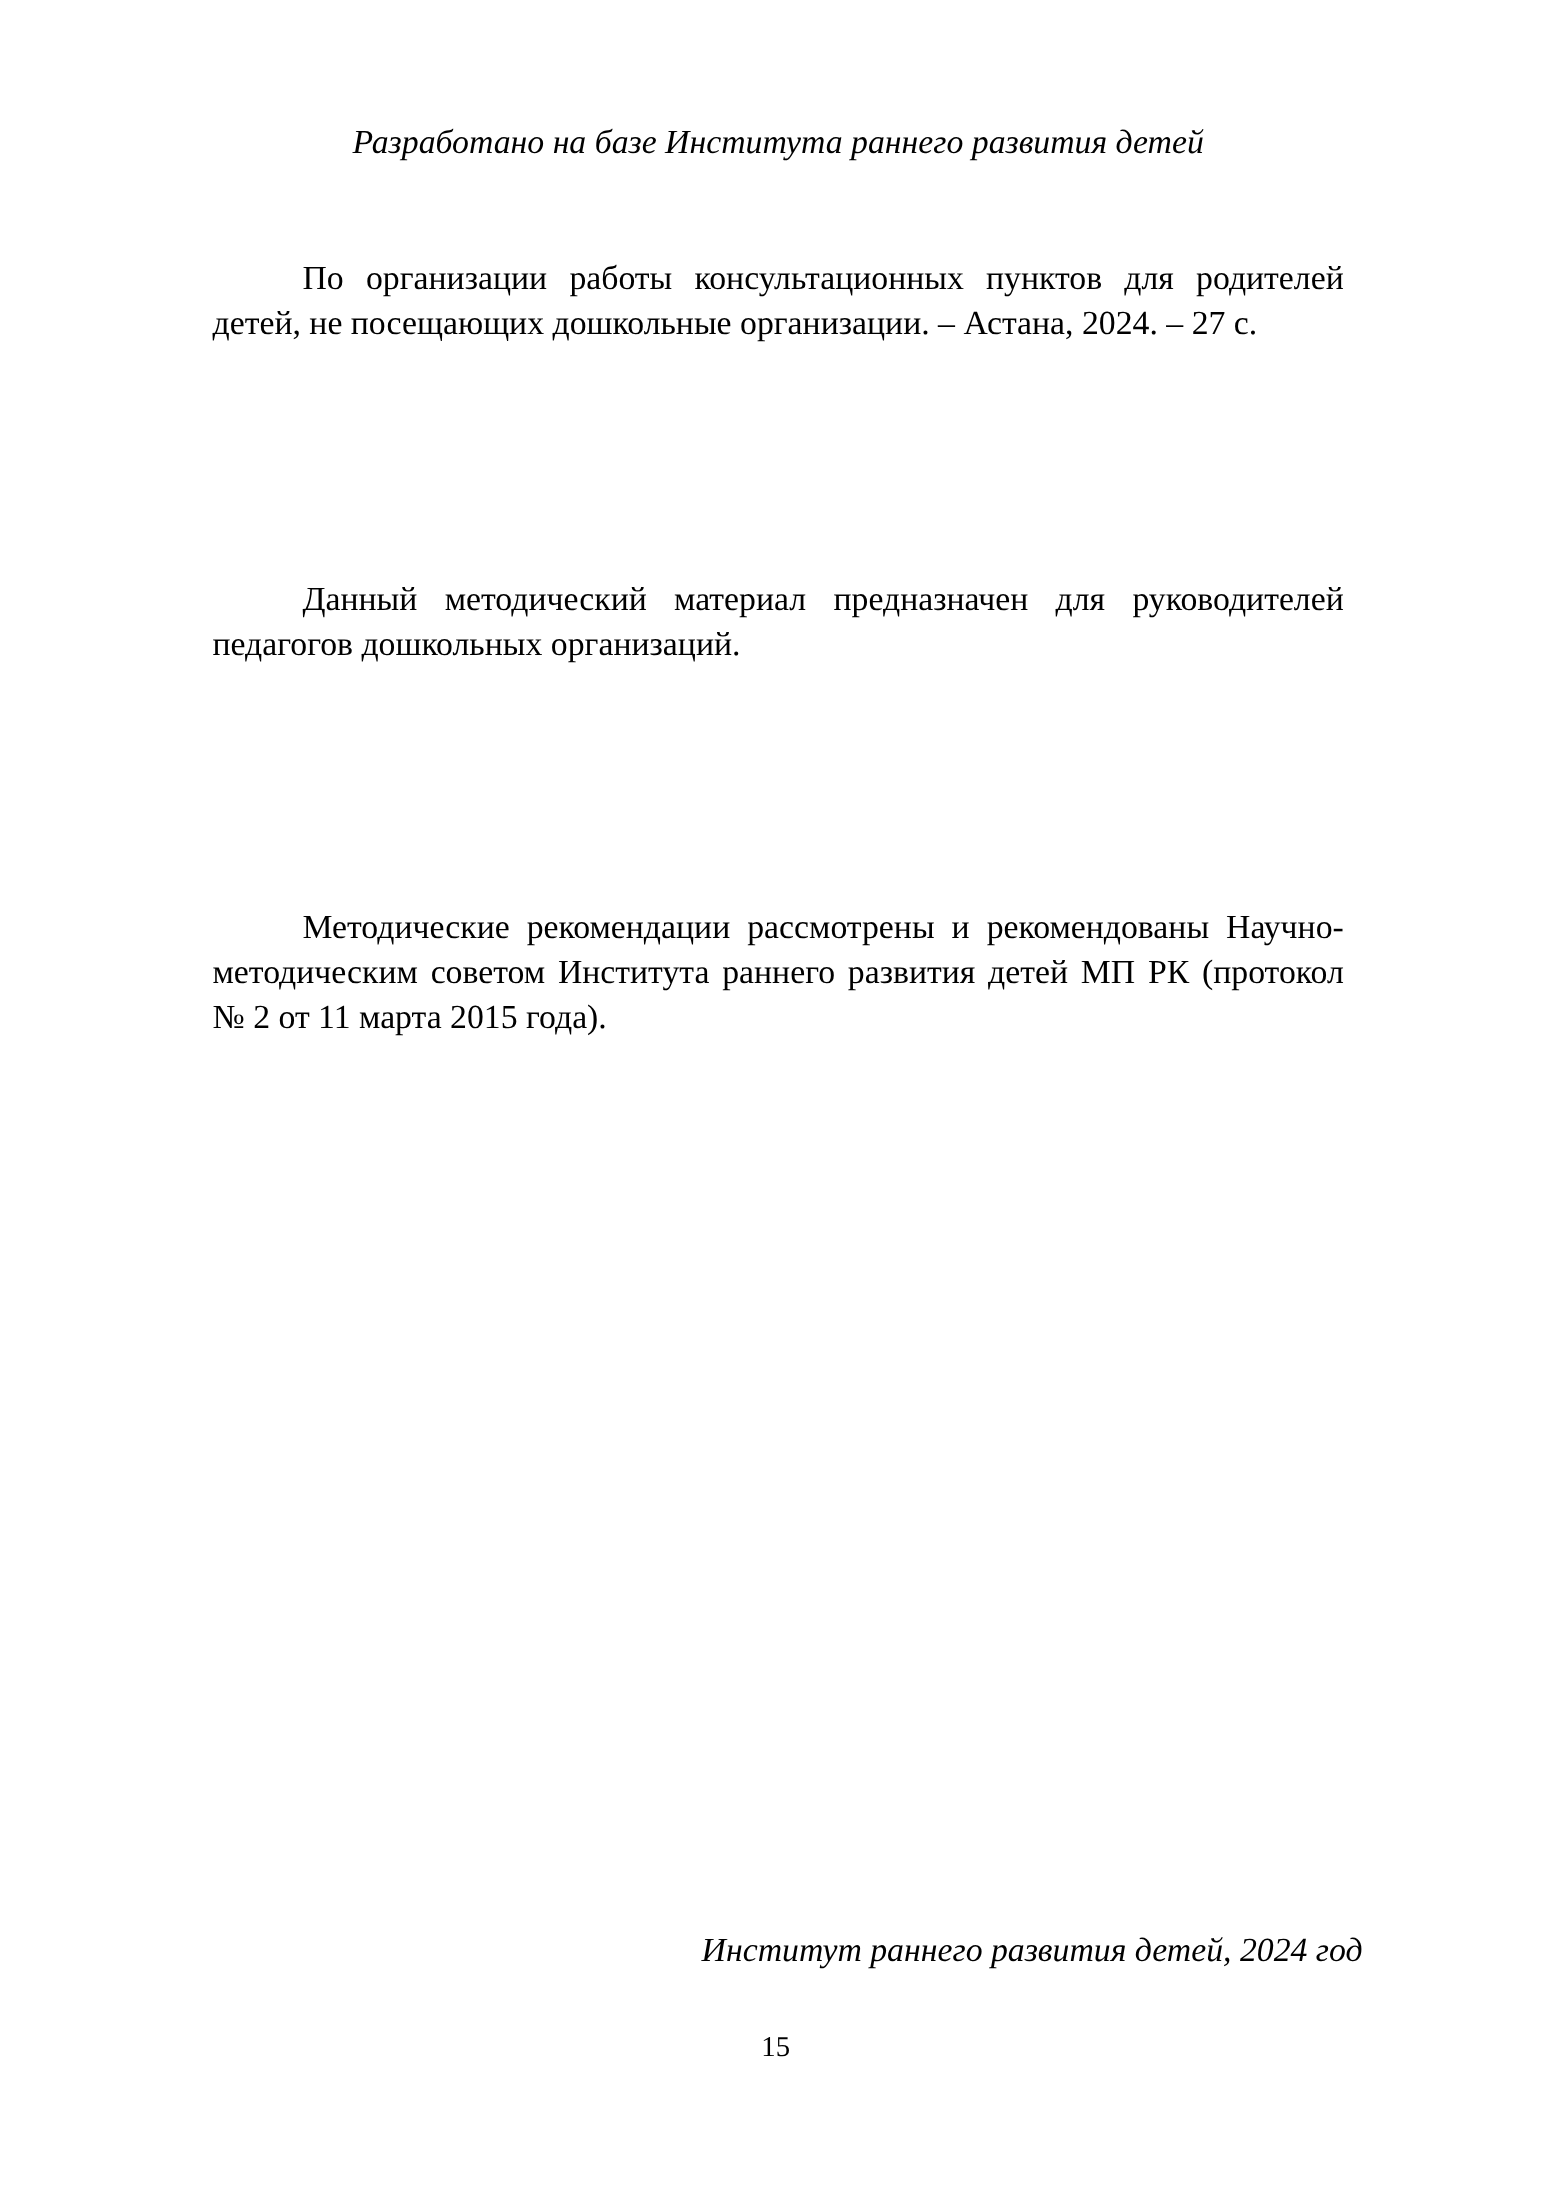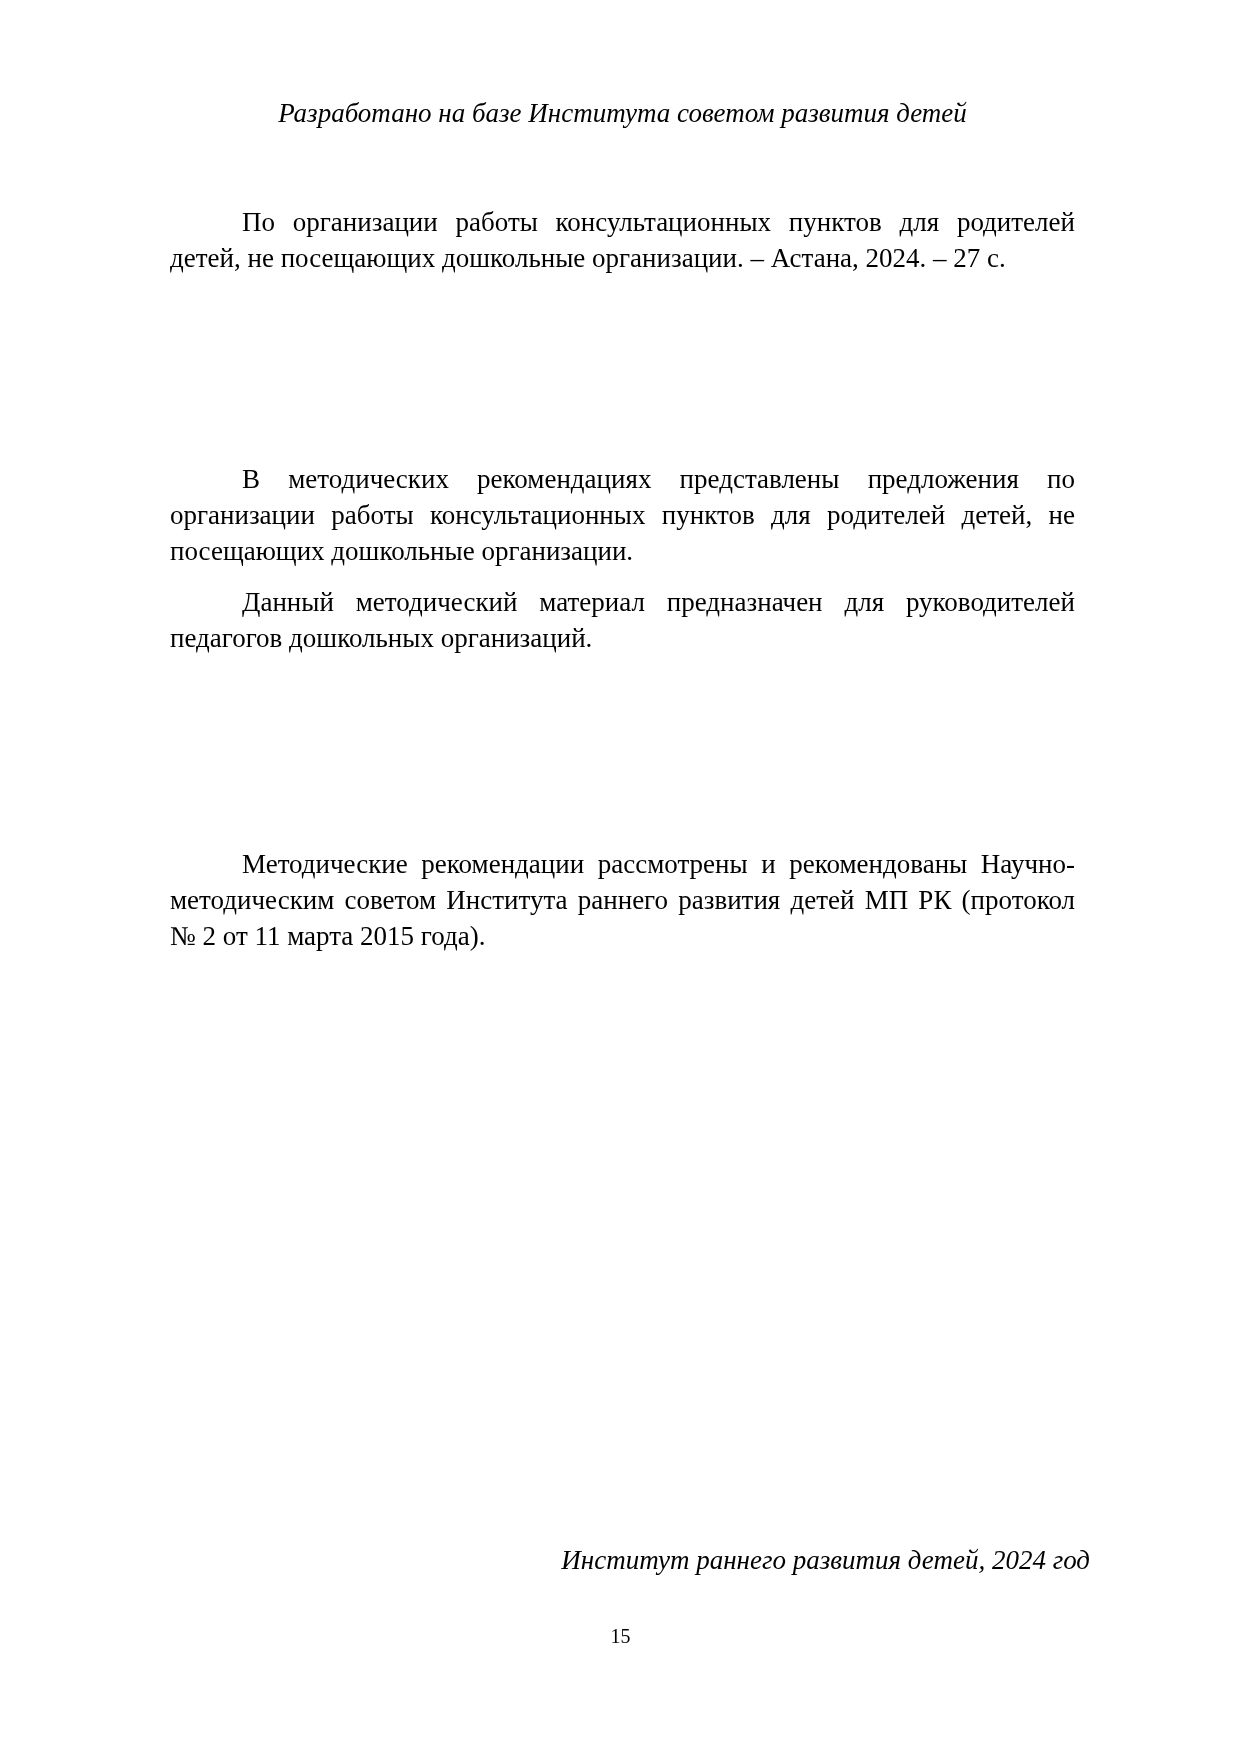--- a/index.html
+++ b/index.html
@@ -55,41 +55,40 @@
     text-align: right;
     font-size: 27px;
     font-style: italic;
   }
   .page-number {
     position: absolute;
     left: 0;
     top: 1625px;
     width: 1241px;
     text-align: center;
-    font-size: 20px;
+    font-size: 23px;
   }
 </style>
 </head>
 <body>
 
 <div class="page">
 
   <div class="content">
 
     <div class="header-block">
-      <span class="header-line">Разработано на базе Института советом развития детей</span>
+      <span class="header-line">Разработано на базе Института раннего развития детей</span>
     </div>
 
     <div class="gap-1"></div>
 
     <p class="body-par">По организации работы консультационных пунктов для родителей детей, не посещающих дошкольные организации.  – Астана, 2024. – 27 с.</p>
 
     <div class="gap-2"></div>
 
-    <p class="body-par">В методических рекомендациях представлены предложения по организации работы консультационных пунктов для родителей детей, не посещающих дошкольные организации.</p>
     <p class="body-par">Данный методический материал предназначен для руководителей педагогов дошкольных организаций.</p>
 
     <div class="gap-3"></div>
 
     <p class="body-par">Методические рекомендации рассмотрены и рекомендованы Научно-методическим советом Института раннего развития детей МП РК (протокол № 2 от 11 марта 2015 года).</p>
 
   </div>
 
   <div class="footer-line">Институт раннего развития детей, 2024 год</div>
 

